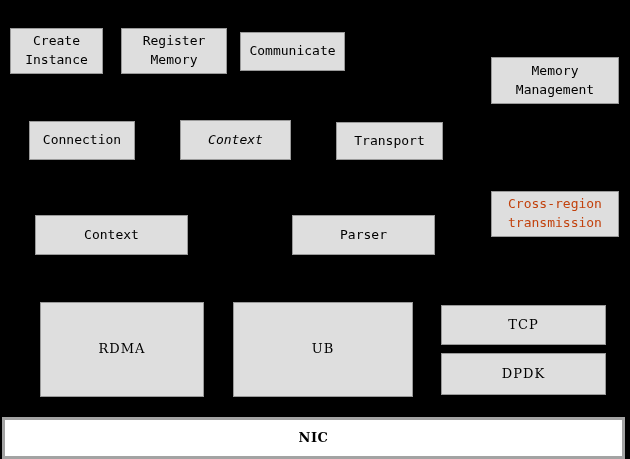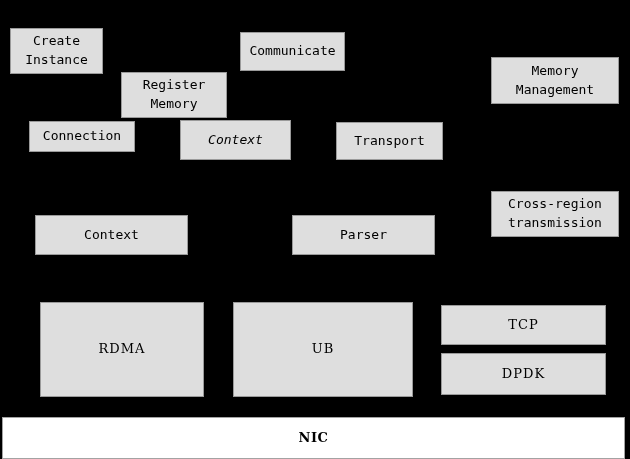--- a/index.html
+++ b/index.html
@@ -31,46 +31,46 @@
     letter-spacing: 0px;
     white-space: pre-line;
   }
   .box.serif {
     font-family: "DejaVu Serif", serif;
     font-size: 13px;
     letter-spacing: 1px;
   }
   .box.nic {
     background: #ffffff;
-    border: 1px solid #a3a3a3;
+    border: 3px solid #a3a3a3;
     font-family: "DejaVu Serif", serif;
     font-weight: bold;
     font-size: 13px;
     letter-spacing: 0.5px;
   }
   .label {
     display: block;
     white-space: pre-line;
   }
 </style>
 </head>
 <body>
 
 <div id="diagram" style="background: rgb(0, 0, 0);">
     <div class="box" style="left: 10px; top: 28px; width: 93px; height: 46px; background: rgb(222, 222, 222); border-color: rgb(154, 154, 154); color: rgb(0, 0, 0);"><span class="label">Create
 Instance</span></div>
-    <div class="box" style="left: 121px; top: 28px; width: 106px; height: 46px; background: rgb(222, 222, 222); border-color: rgb(154, 154, 154); color: rgb(0, 0, 0); margin-top: 44px;"><span class="label">Register
+    <div class="box" style="left: 121px; top: 28px; width: 106px; height: 46px; background: rgb(222, 222, 222); border-color: rgb(154, 154, 154); color: rgb(0, 0, 0);"><span class="label">Register
 Memory</span></div>
     <div class="box" style="left: 240px; top: 32px; width: 105px; height: 39px; background: rgb(222, 222, 222); border-color: rgb(154, 154, 154); color: rgb(0, 0, 0);"><span class="label">Communicate</span></div>
     <div class="box" style="left: 491px; top: 57px; width: 128px; height: 47px; background: rgb(222, 222, 222); border-color: rgb(154, 154, 154); color: rgb(0, 0, 0);"><span class="label">Memory
 Management</span></div>
-    <div class="box" style="left: 29px; top: 121px; width: 106px; height: 31px; background: rgb(222, 222, 222); border-color: rgb(154, 154, 154); color: rgb(0, 0, 0);"><span class="label">Connection</span></div>
+    <div class="box" style="left: 29px; top: 121px; width: 106px; height: 39px; background: rgb(222, 222, 222); border-color: rgb(154, 154, 154); color: rgb(0, 0, 0);"><span class="label">Connection</span></div>
     <div class="box" style="left: 180px; top: 120px; width: 111px; height: 40px; background: rgb(222, 222, 222); border-color: rgb(154, 154, 154); color: rgb(0, 0, 0); font-style: italic;"><span class="label">Context</span></div>
     <div class="box" style="left: 336px; top: 122px; width: 107px; height: 38px; background: rgb(222, 222, 222); border-color: rgb(154, 154, 154); color: rgb(0, 0, 0);"><span class="label">Transport</span></div>
-    <div class="box" style="left: 491px; top: 191px; width: 128px; height: 46px; background: rgb(222, 222, 222); border-color: rgb(154, 154, 154); color: #000000;"><span class="label">Cross-region
+    <div class="box" style="left: 491px; top: 191px; width: 128px; height: 46px; background: rgb(222, 222, 222); border-color: rgb(154, 154, 154); color: #c2410c;"><span class="label">Cross-region
 transmission</span></div>
     <div class="box" style="left: 35px; top: 215px; width: 153px; height: 40px; background: rgb(222, 222, 222); border-color: rgb(154, 154, 154); color: rgb(0, 0, 0);"><span class="label">Context</span></div>
     <div class="box" style="left: 292px; top: 215px; width: 143px; height: 40px; background: rgb(222, 222, 222); border-color: rgb(154, 154, 154); color: rgb(0, 0, 0);"><span class="label">Parser</span></div>
     <div class="box serif" style="left: 40px; top: 302px; width: 164px; height: 95px; background: rgb(222, 222, 222); border-color: rgb(154, 154, 154); color: rgb(0, 0, 0);"><span class="label">RDMA</span></div>
     <div class="box serif" style="left: 233px; top: 302px; width: 180px; height: 95px; background: rgb(222, 222, 222); border-color: rgb(154, 154, 154); color: rgb(0, 0, 0);"><span class="label">UB</span></div>
     <div class="box serif" style="left: 441px; top: 305px; width: 165px; height: 40px; background: rgb(222, 222, 222); border-color: rgb(154, 154, 154); color: rgb(0, 0, 0);"><span class="label">TCP</span></div>
     <div class="box serif" style="left: 441px; top: 353px; width: 165px; height: 42px; background: rgb(222, 222, 222); border-color: rgb(154, 154, 154); color: rgb(0, 0, 0);"><span class="label">DPDK</span></div>
     <div class="box nic" style="left: 2px; top: 417px; width: 623px; height: 42px; background: rgb(255, 255, 255); color: rgb(0, 0, 0);"><span class="label">NIC</span></div>
   </div>
 

